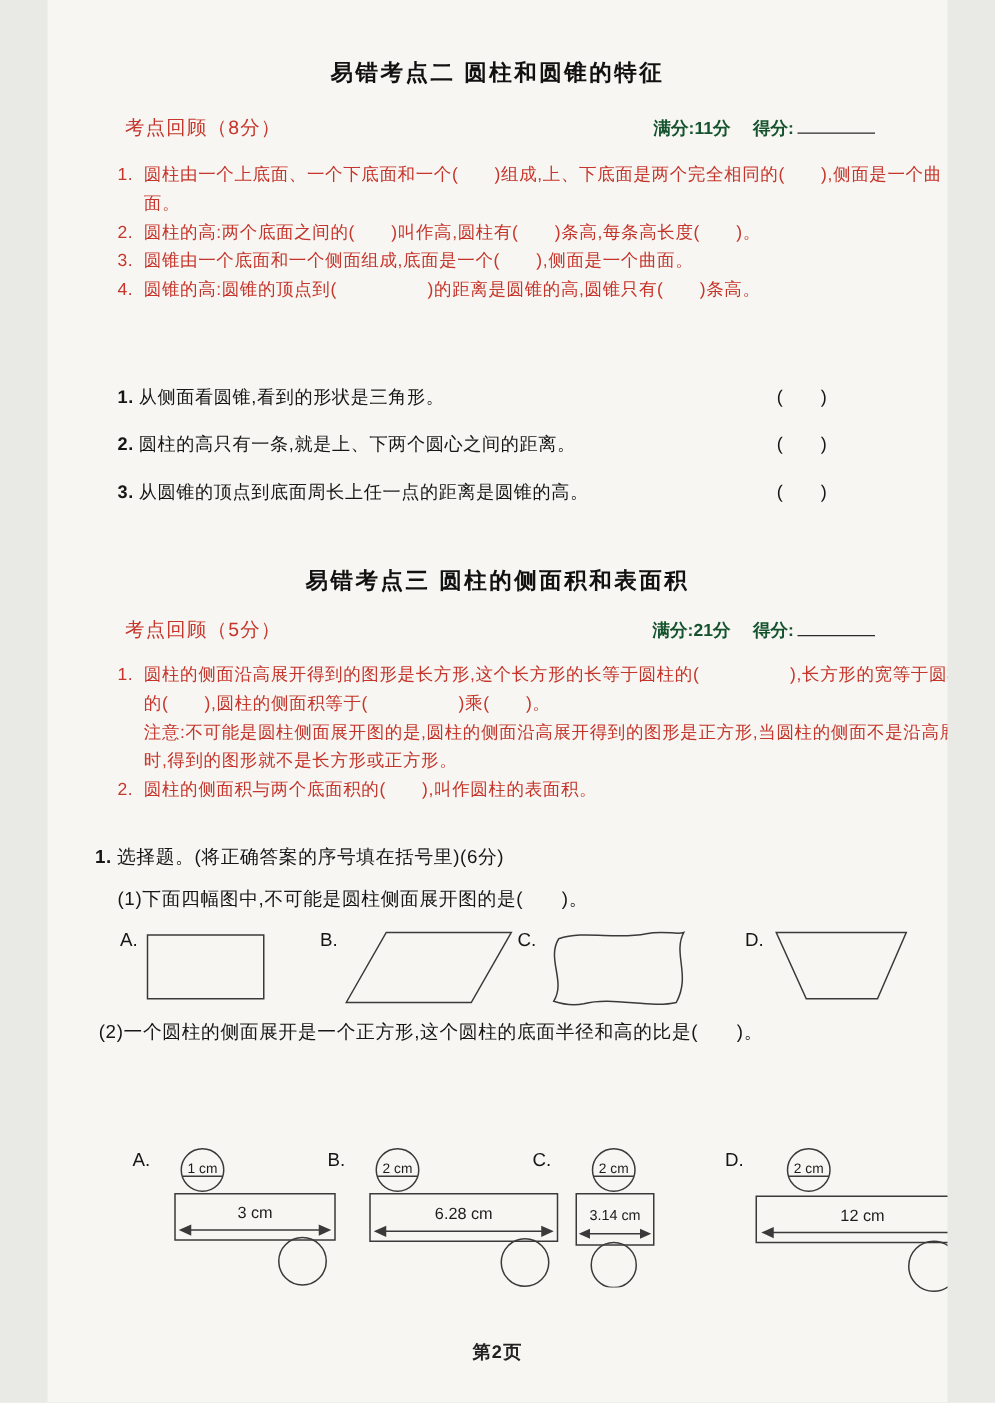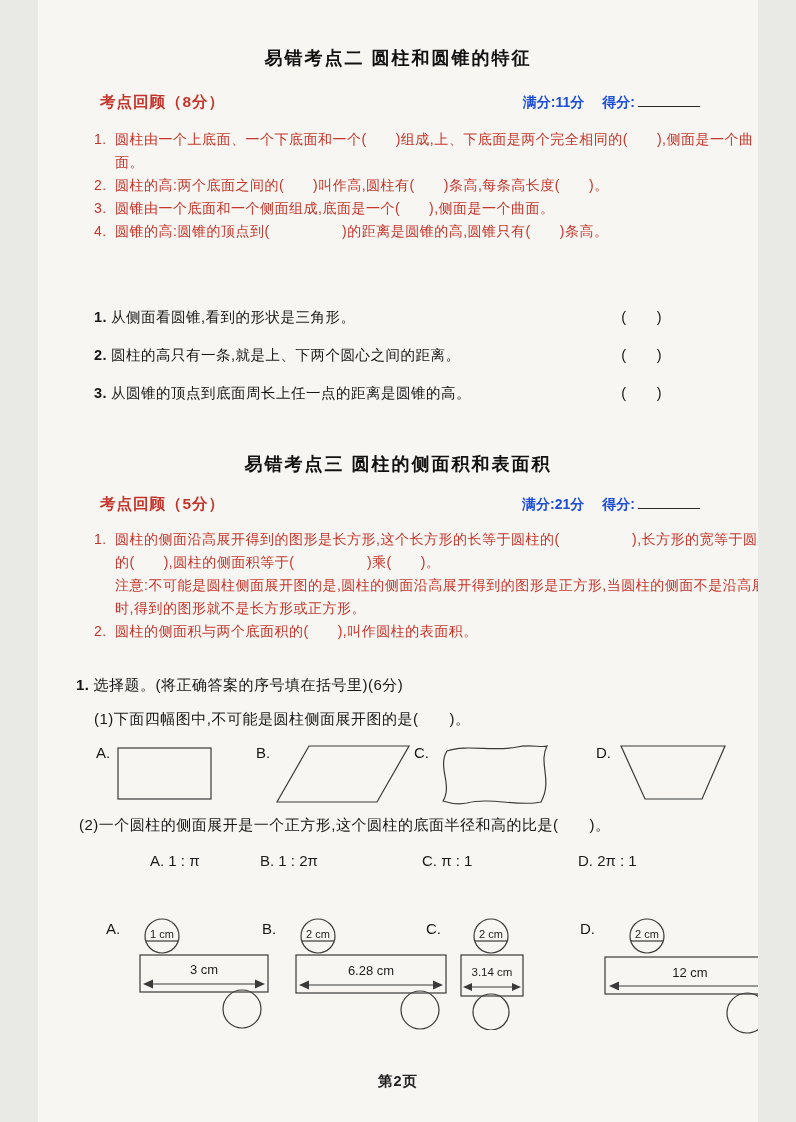--- a/index.html
+++ b/index.html
@@ -7,22 +7,22 @@
     width:720px;height:1122px;position:relative;margin:0 auto;
     background:#f7f6f2;color:#1c1c1c;overflow:hidden;
     font-family:"Liberation Sans","DejaVu Sans",sans-serif;
   }
   .abs{position:absolute;}
   .sec-title{
     left:0;right:0;text-align:center;font-size:18px;font-weight:bold;
     letter-spacing:2px;color:#111;
   }
   .review-row{left:62px;right:58px;display:flex;justify-content:space-between;align-items:baseline;}
-  .review-title{color:#c5352b;font-weight:bold;font-size:15.5px;letter-spacing:1px;}
-  .score-line{font-size:14px;font-weight:bold;color:#1d4ed8;display:flex;align-items:flex-start;gap:18px;}
+  .review-title{color:#c5352b;font-weight:normal;font-size:15.5px;letter-spacing:1px;}
+  .score-line{font-size:14px;font-weight:bold;color:#14532d;display:flex;align-items:flex-start;gap:18px;}
   .score-item{display:flex;align-items:baseline;}
   .score-blank{display:inline-block;width:62px;border-bottom:1.6px solid #2a2a2a;height:12px;margin-left:3px;}
   .redlist{left:56px;width:688px;color:#c5352b;font-size:14px;line-height:23px;letter-spacing:0.5px;}
   .ritem{position:relative;padding-left:21px;}
   .rnum{position:absolute;left:0;top:0;}
   .plain{font-size:15px;color:#161616;letter-spacing:0.5px;}
   .bold-num{font-weight:bold;margin-right:4px;}
   .judge-row{left:40px;right:96px;display:flex;justify-content:space-between;font-size:14.5px;letter-spacing:0.5px;color:#161616;margin-left:16px;}
   .bracket{white-space:nowrap;}
   .shape-group{display:flex;align-items:flex-start;gap:6px;}
@@ -139,26 +139,20 @@
     <div class="abs shape-group" style="left:558px;top:2px;">
       <span class="shape-label">D.</span>
       <svg width="112" height="62" viewBox="0 0 112 62">
         <polygon class="ln" points="4,4 108,4 85,57 28,57"></polygon>
       </svg>
     </div>
   </div>
 
   <div class="abs plain" style="top:816px;left:41px;">(2)一个圆柱的侧面展开是一个正方形,这个圆柱的底面半径和高的比是(　　)。</div>
 
-  <div class="abs" style="top:852px;left:0;right:0;height:24px;font-size:15px;">
-    <span class="abs" style="left:112px;"><span>A.</span> <span>1 : π</span></span>
-    <span class="abs" style="left:222px;"><span>B.</span> <span>1 : 2π</span></span>
-    <span class="abs" style="left:384px;"><span>C.</span> <span>π : 1</span></span>
-    <span class="abs" style="left:540px;"><span>D.</span> <span>2π : 1</span></span>
-  </div>
 
 
   <div class="abs" style="top:916px;left:0;right:0;height:120px;">
 
     <div class="abs fig-group" style="left:68px;top:0;">
       <span class="fig-label">A.</span>
       <svg width="175" height="114" viewBox="0 0 175 114">
         <circle class="ln" cx="38" cy="20" r="17"></circle>
         <line class="ln" x1="22" y1="25" x2="54" y2="25"></line>
         <text x="38" y="22" font-size="11" text-anchor="middle">1 cm</text>

